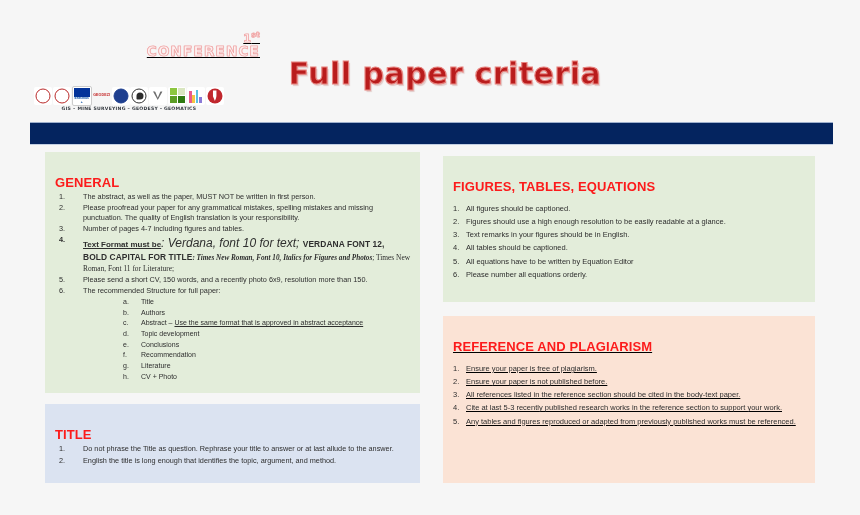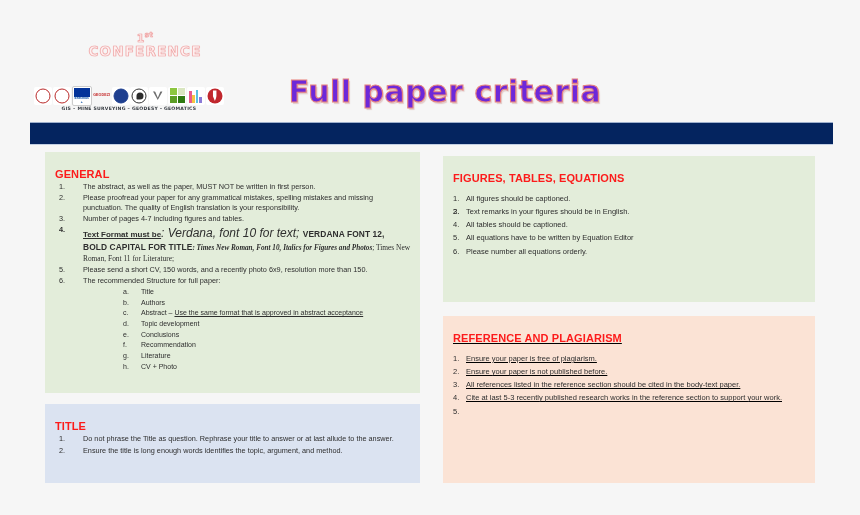--- a/index.html
+++ b/index.html
@@ -19,21 +19,22 @@
   #header {
     position: absolute;
     left: 0; top: 0;
     width: 860px; height: 120px;
   }
 
   #logo-block {
     position: absolute;
     left: 30px; top: 32px;
     width: 230px;
-    text-align: center;
+    text-align: right;
+    text-decoration: underline;
   }
   .logo-line {
     font-family: "DejaVu Sans", sans-serif;
     font-weight: bold;
     letter-spacing: 1.2px;
     color: #fdf0f0;
     -webkit-text-stroke: 0.7px #f0a7a7;
     text-shadow: 0 0 1px #eeb3b3;
     line-height: 1.06;
   }
@@ -155,28 +156,28 @@
     text-align: center;
     font-family: "DejaVu Sans", sans-serif;
     font-size: 4.6px;
     font-weight: bold;
     letter-spacing: .25px;
     color: #33383f;
   }
 
   #deck-title {
     position: absolute;
-    left: 280px; top: 74px;
+    left: 280px; top: 56px;
     width: 330px;
     text-align: center;
     font-family: "DejaVu Sans", sans-serif;
     font-weight: bold;
     font-size: 30px;
     letter-spacing: .5px;
-    color: #6d28d9;
+    color: #b91c1c;
     -webkit-text-stroke: 1.1px #e8837f;
     text-shadow: 1.5px 1.5px 1px rgba(190,120,115,.35);
   }
 
   
   #navy-bar {
     position: absolute;
     left: 30px; top: 122px;
     width: 803px; height: 23px;
     background: #04245f;
@@ -191,23 +192,23 @@
     box-sizing: border-box;
     padding: 7px 10px 8px 10px;
   }
   .panel.green  { background: #e3edda; }
   .panel.blue   { background: #dbe3f1; }
   .panel.peach  { background: #fbe3d5; }
 
   .panel-title {
     color: #fc1b1b;
     font-weight: bold;
-    font-size: 11px;
+    font-size: 13px;
     letter-spacing: .1px;
-    margin: 9px 0 2px 0;
+    margin: 16px 0 2px 0;
   }
   .panel-title.sp { margin-bottom: 9px; }
 
   
   ol.items {
     list-style: none;
     margin: 0; padding: 0;
   }
   ol.items > li {
     position: relative;
@@ -366,38 +367,38 @@
         <li><span class="num">h.</span><span>CV + Photo</span></li>
       </ol>
     </li>
   </ol>
 </div>
 
 <div class="panel blue" id="panel-title">
   <div class="panel-title">TITLE</div>
   <ol class="items hang">
     <li><span class="num">1.</span><span>Do not phrase the Title as question. Rephrase your title to answer or at last allude to the answer.</span></li>
-    <li><span class="num">2.</span><span>Ensure the title is long enough words identifies the topic, argument, and method.</span></li>
+    <li><span class="num">2.</span><span>English the title is long enough that identifies the topic, argument, and method.</span></li>
   </ol>
 </div>
 
 <div class="panel green" id="panel-figures">
   <div class="panel-title sp">FIGURES, TABLES, EQUATIONS</div>
   <ol class="items tight">
     <li><span class="num">1.</span><span>All figures should be captioned.</span></li>
-    <li><span class="num">2.</span></li>
+    <li><span class="num">2.</span><span>Figures should use a high enough resolution to be easily readable at a glance.</span></li>
     <li><span class="num">3.</span><span>Text remarks in your figures should be in English.</span></li>
     <li><span class="num">4.</span><span>All tables should be captioned.</span></li>
     <li><span class="num">5.</span><span>All equations have to be written by Equation Editor</span></li>
     <li><span class="num">6.</span><span>Please number all equations orderly.</span></li>
   </ol>
 </div>
 
 <div class="panel peach" id="panel-reference">
   <div class="panel-title sp">REFERENCE AND PLAGIARISM</div>
   <ol class="items tight">
     <li><span class="num">1.</span><span>Ensure your paper is free of plagiarism.</span></li>
     <li><span class="num">2.</span><span>Ensure your paper is not published before.</span></li>
     <li><span class="num">3.</span><span>All references listed in the reference section should be cited in the body-text paper.</span></li>
     <li><span class="num">4.</span><span>Cite at last 5-3 recently published research works in the reference section to support your work.</span></li>
-    <li><span class="num">5.</span></li>
+    <li><span class="num">5.</span><span>Any tables and figures reproduced or adapted from previously published works must be referenced.</span></li>
   </ol>
 </div>
 
 </body></html>

